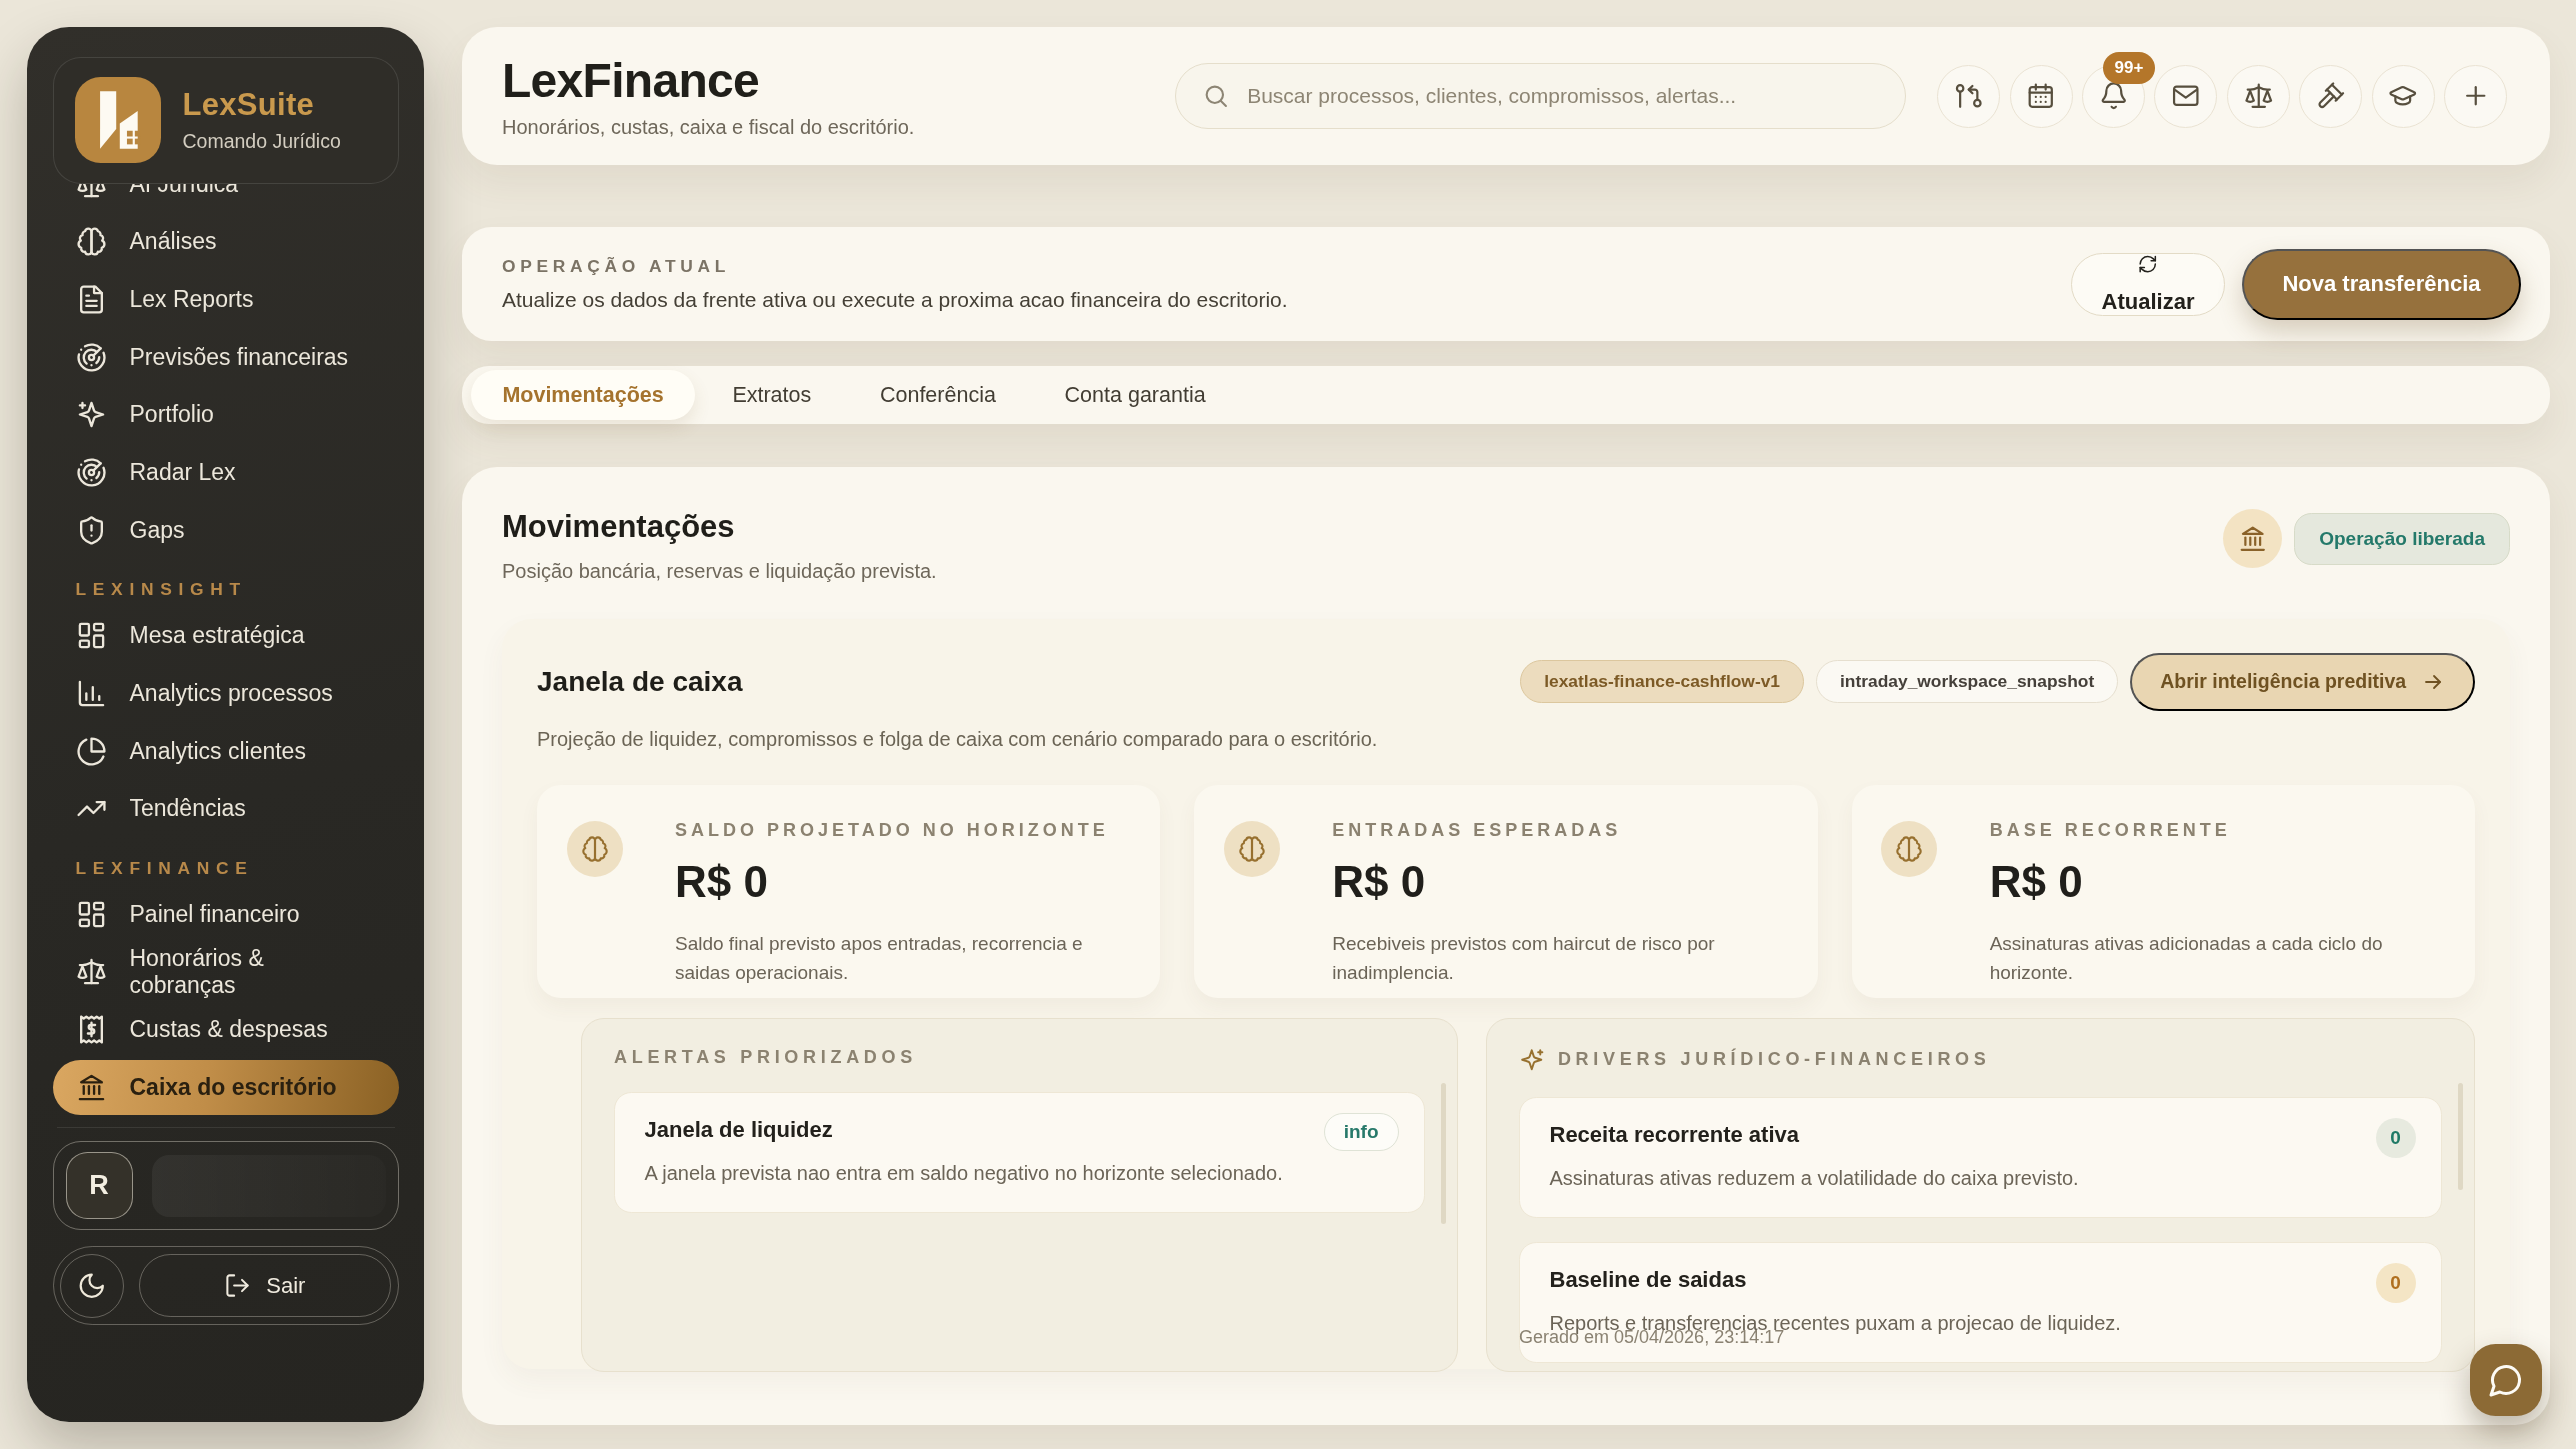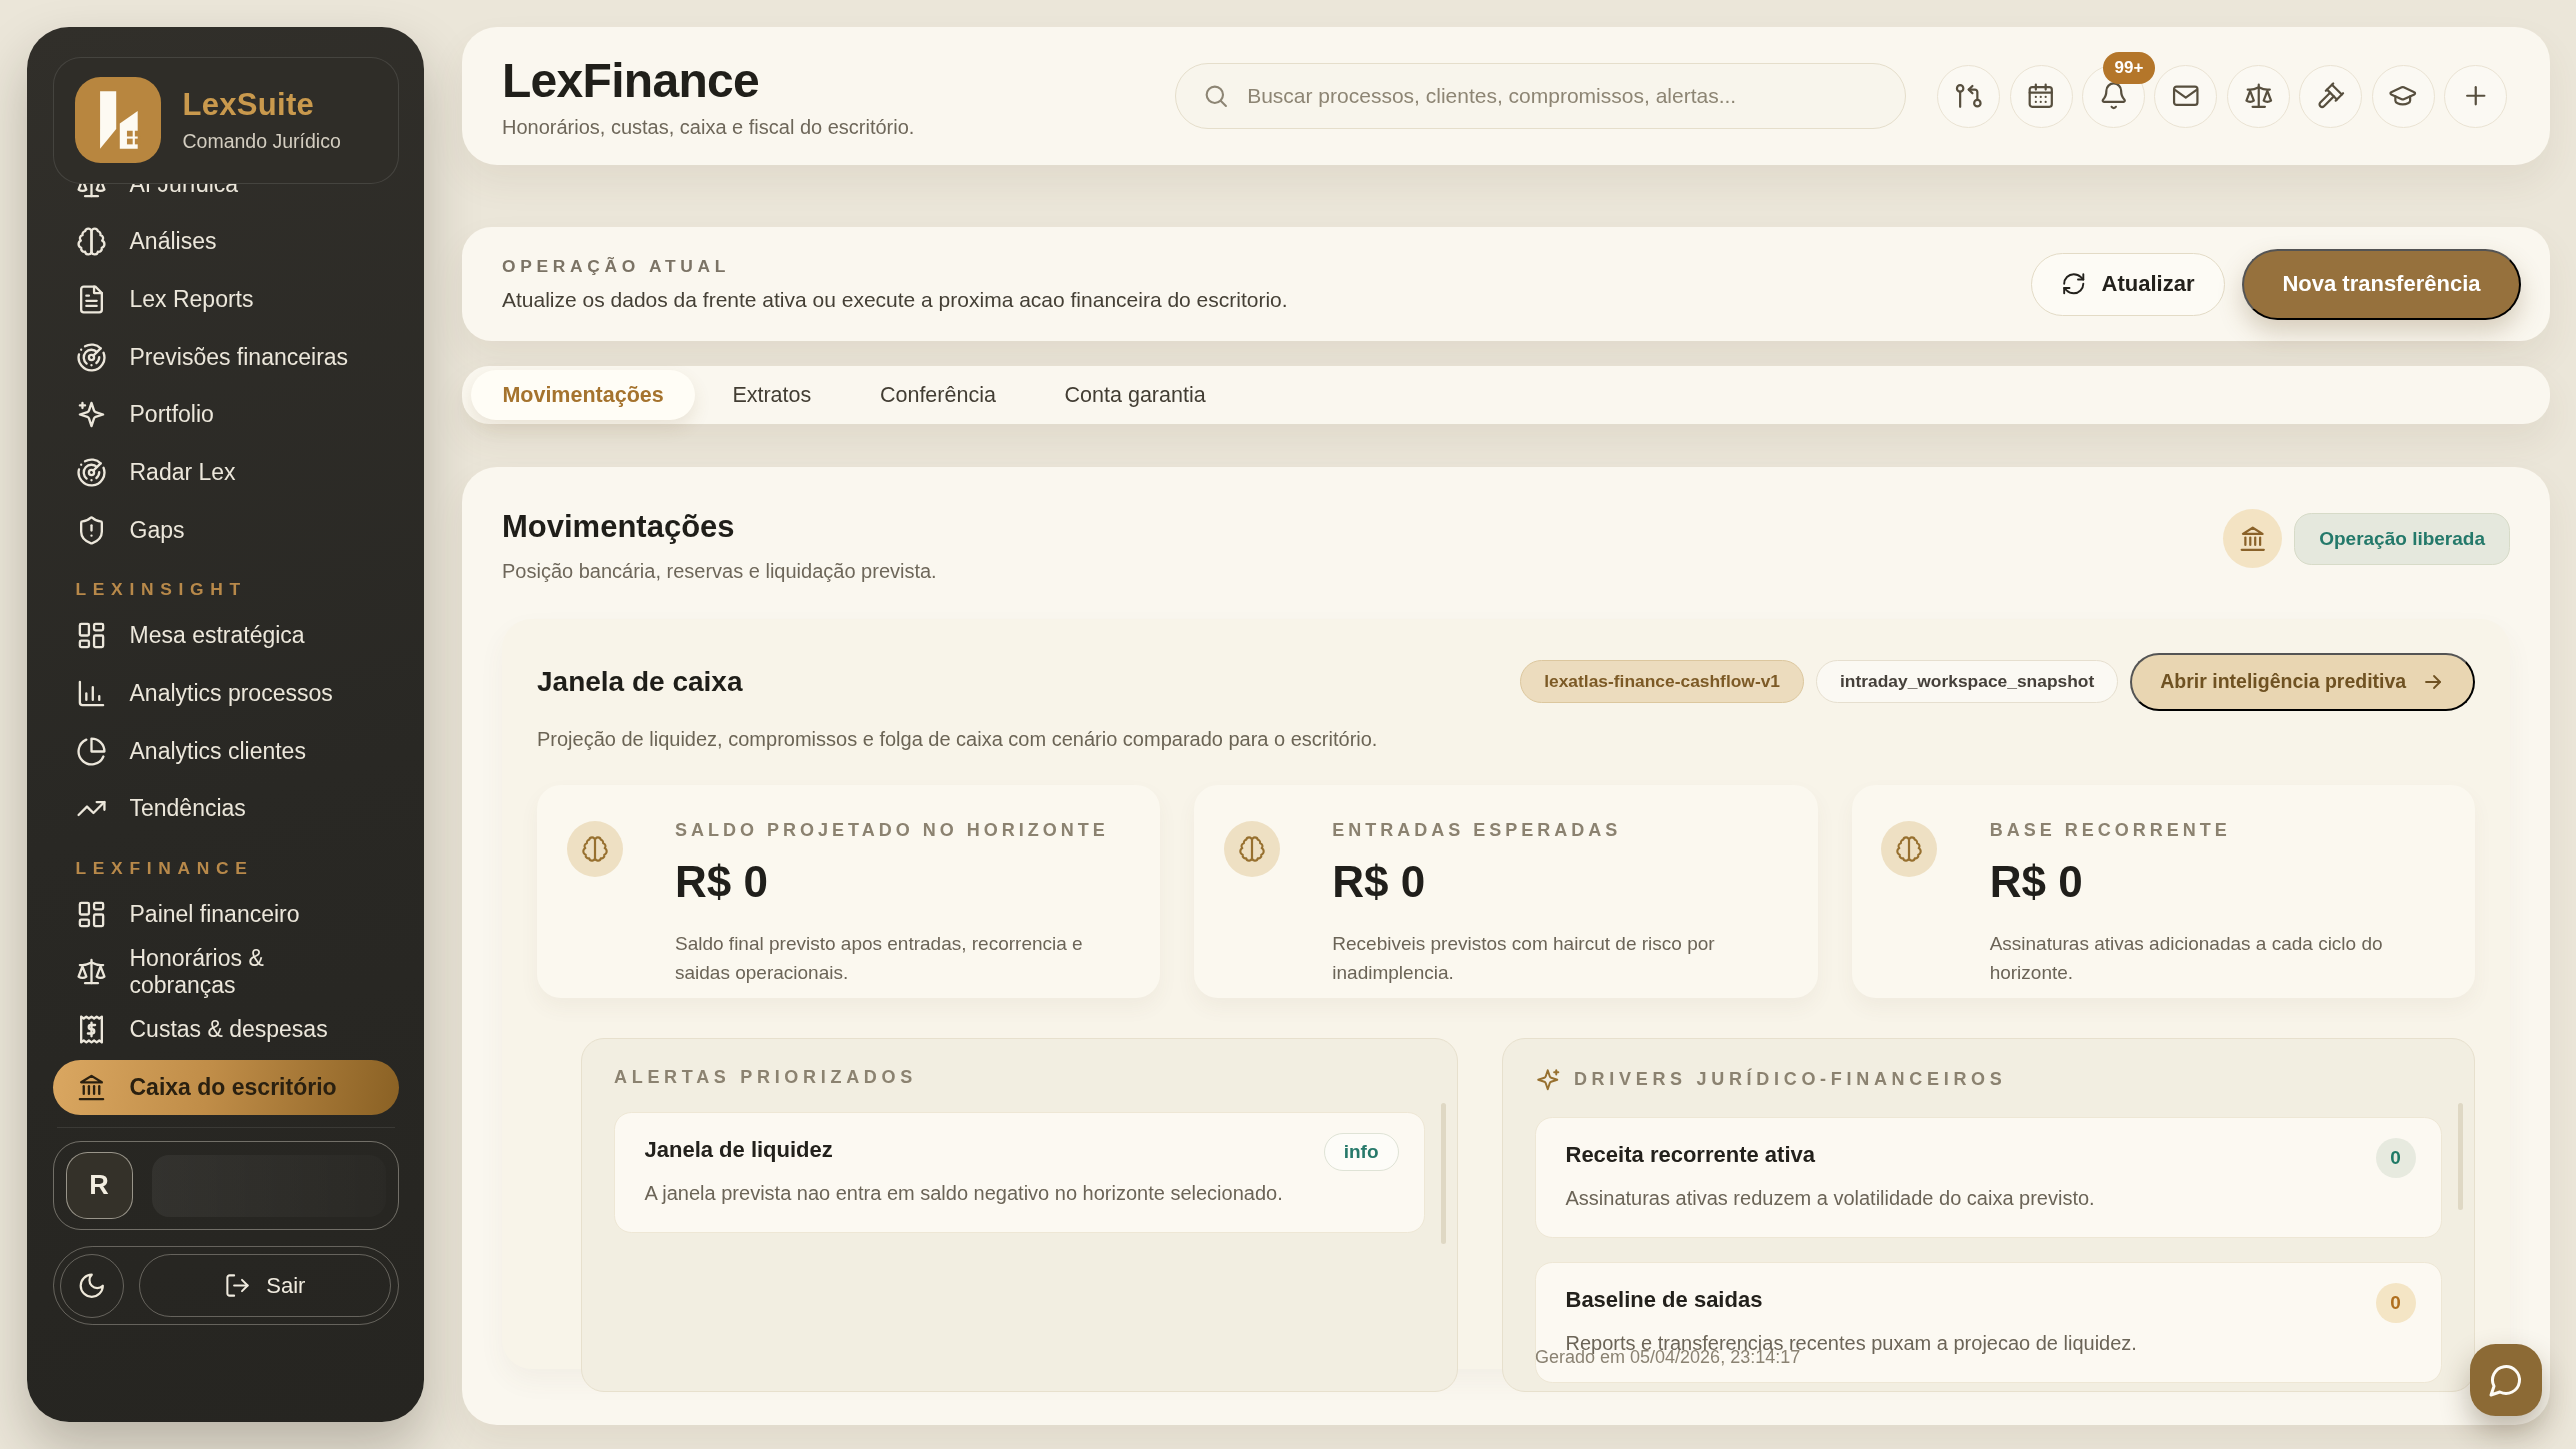--- a/index.html
+++ b/index.html
@@ -92,21 +92,21 @@
   .op-card {
     margin-top:62px; height:114px; border-radius:29.5px; background:#faf7ef;
     display:flex; align-items:center; padding:0 29.5px 0 40px;
   }
   .op-label { font-size:17.4px; font-weight:700; letter-spacing:4.7px; color:#7b7365; }
   .op-desc  { font-size:21px; color:#454036; margin-top:10.7px; }
   .op-actions { margin-left:auto; display:flex; align-items:center; }
   .btn-ghost {
     height:63px; border-radius:670px; border:1.3px solid #e3dbc6; background:#fdfbf5;
     display:flex; align-items:center; gap:14.8px; padding:0 29.5px;
-    font-size:22px; font-weight:600; color:#23211c;
+    font-size:22px; font-weight:600; color:#23211c;flex-direction:column;
   }
   .btn-ghost svg { width:25.5px; height:25.5px; }
   .btn-primary {
     margin-left:17.4px; height:71px; border-radius:670px; background:#96713d;
     display:flex; align-items:center; padding:0 38px; font-size:22px; font-weight:600; color:#fff;
     box-shadow:0 12px 24px rgba(110,82,40,.25);
   }
 
   .tabs {
     margin-top:25px; height:58px; background:#faf7ef; border-radius:27px;
@@ -151,21 +151,21 @@
   .metric { flex:1; background:#fbf8ef; border-radius:24px; padding:35px 32px; height:213px;
     box-shadow:0 9.4px 20px rgba(97,82,50,.05); position:relative; }
   .m-icon { position:absolute; left:29.5px; top:36px; width:56px; height:56px; border-radius:670px;
     background:#eee0c3; color:#97702f; display:grid; place-items:center; }
   .m-icon svg { width:28px; height:28px; }
   .m-body { margin-left:106px; }
   .m-label { font-size:18px; font-weight:700; letter-spacing:4px; color:#8b8270; }
   .m-value { font-size:44px; font-weight:800; color:#201f1b; margin-top:16px; }
   .m-desc { font-size:19px; color:#6b6457; line-height:1.55; margin-top:21.5px; }
 
-  .bottom { display:flex; gap:44px; margin-top:40px;padding-left:44px; }
+  .bottom { display:flex; gap:28px; margin-top:20px;padding-left:44px; }
   .list-panel { background:#f2eee1; border:1.3px solid #e7e0cd; border-radius:23px;
     padding:28px 32px; height:354px; position:relative; }
   .alerts { width:877px; flex:none; }
   .drivers { flex:1; }
   .lp-head { font-size:18px; font-weight:700; letter-spacing:4.7px; color:#8b8270;
     display:flex; align-items:center; gap:13.4px; }
   .lp-head svg { width:25.5px; height:25.5px; color:#97702f; flex:none; }
   .item-card { background:#fcf9f2; border:1.3px solid #eee7d5; border-radius:17.4px;
     padding:24px 29.5px 27px; margin-top:24px; position:relative; }
   .ic-title { font-size:22px; font-weight:700; color:#23211c; }

